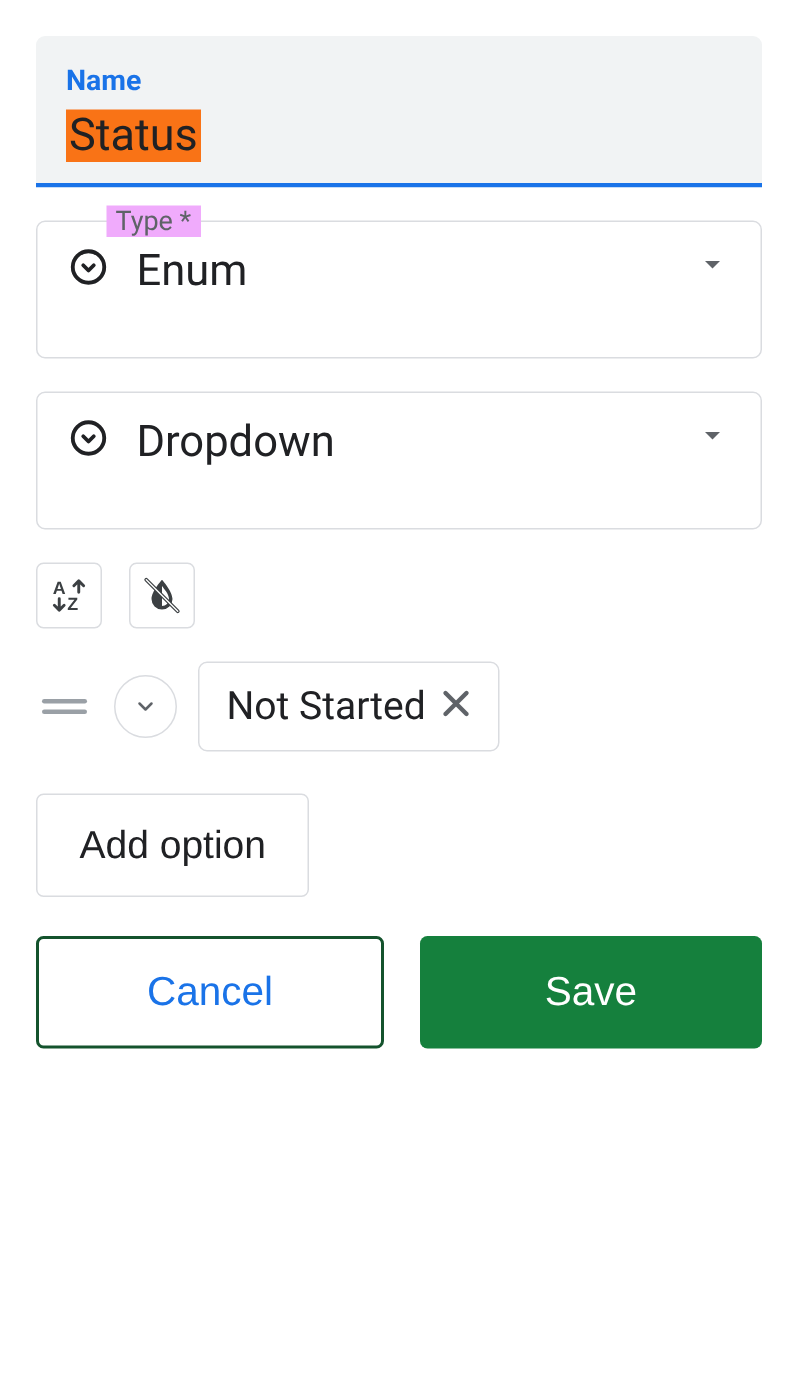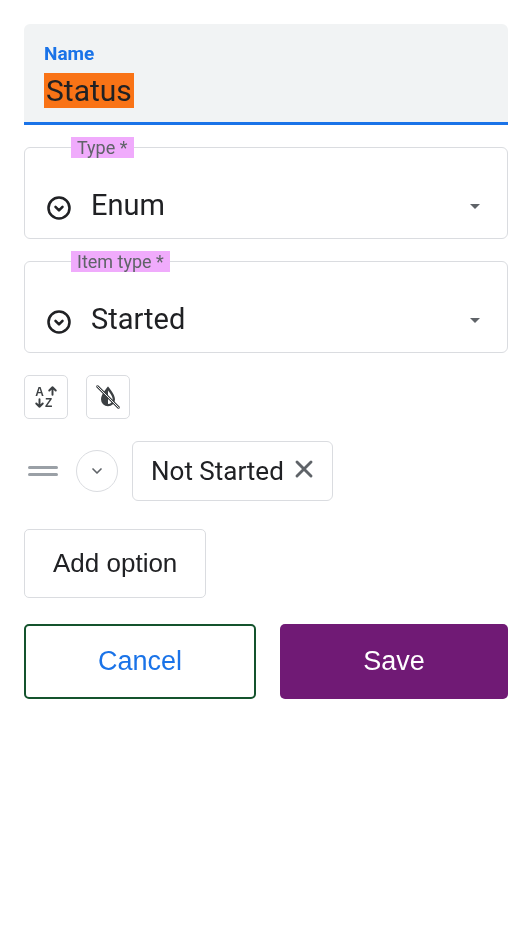--- a/index.html
+++ b/index.html
@@ -44,21 +44,21 @@
       top: -11px;
       left: 18px;
       background: #f0abfc;
       padding: 0 6px;
       color: #5f6368;
       font-size: 18px;
       margin-left: 28px;
     }
     .select-row {
       display: flex;
-      align-items: flex-end;
+      align-items: flex-start;
       height: 100%;
       gap: 18px;
     }
     .circle-chevron {
       width: 28px; height: 28px;
       flex-shrink: 0;
       display: inline-flex;
       align-items: center;
       justify-content: center;
     }
@@ -158,21 +158,21 @@
       border-radius: 5px;
       padding: 20px;
       font-size: 27px;
       color: #1a73e8;
       cursor: pointer;
       font-weight: 500;
     }
     .save-btn {
       flex: 1;
       border: none;
-      background: #701a75;
+      background: #15803d;
       border-radius: 5px;
       padding: 20px;
       font-size: 27px;
       color: #fff;
       cursor: pointer;
       font-weight: 500;
     }
   </style>
 </head>
 <body>
@@ -196,29 +196,28 @@
     <span class="select-value">Enum</span>
     <span class="dropdown-caret">
       <svg width="24" height="24" viewBox="0 0 24 24">
           <path d="M7 10 L12 15 L17 10 Z" fill="#5f6368"></path>
         </svg>
     </span>
   </div>
 </div>
 
 <div class="select-field">
-  <div class="select-label">Item type *</div>
   <div class="select-row">
     <span class="circle-chevron">
       <svg width="28" height="28" viewBox="0 0 24 24" fill="none" stroke="#202124" stroke-width="2.2">
         <circle cx="12" cy="12" r="9"></circle>
           <path d="M9 11 L12 14 L15 11" stroke-linecap="round" stroke-linejoin="round"></path>
       </svg>
     </span>
-    <span class="select-value">Started</span>
+    <span class="select-value">Dropdown</span>
     <span class="dropdown-caret">
       <svg width="24" height="24" viewBox="0 0 24 24">
           <path d="M7 10 L12 15 L17 10 Z" fill="#5f6368"></path>
         </svg>
     </span>
   </div>
 </div>
 
 <div class="toolbar">
   <button class="tool-btn">

